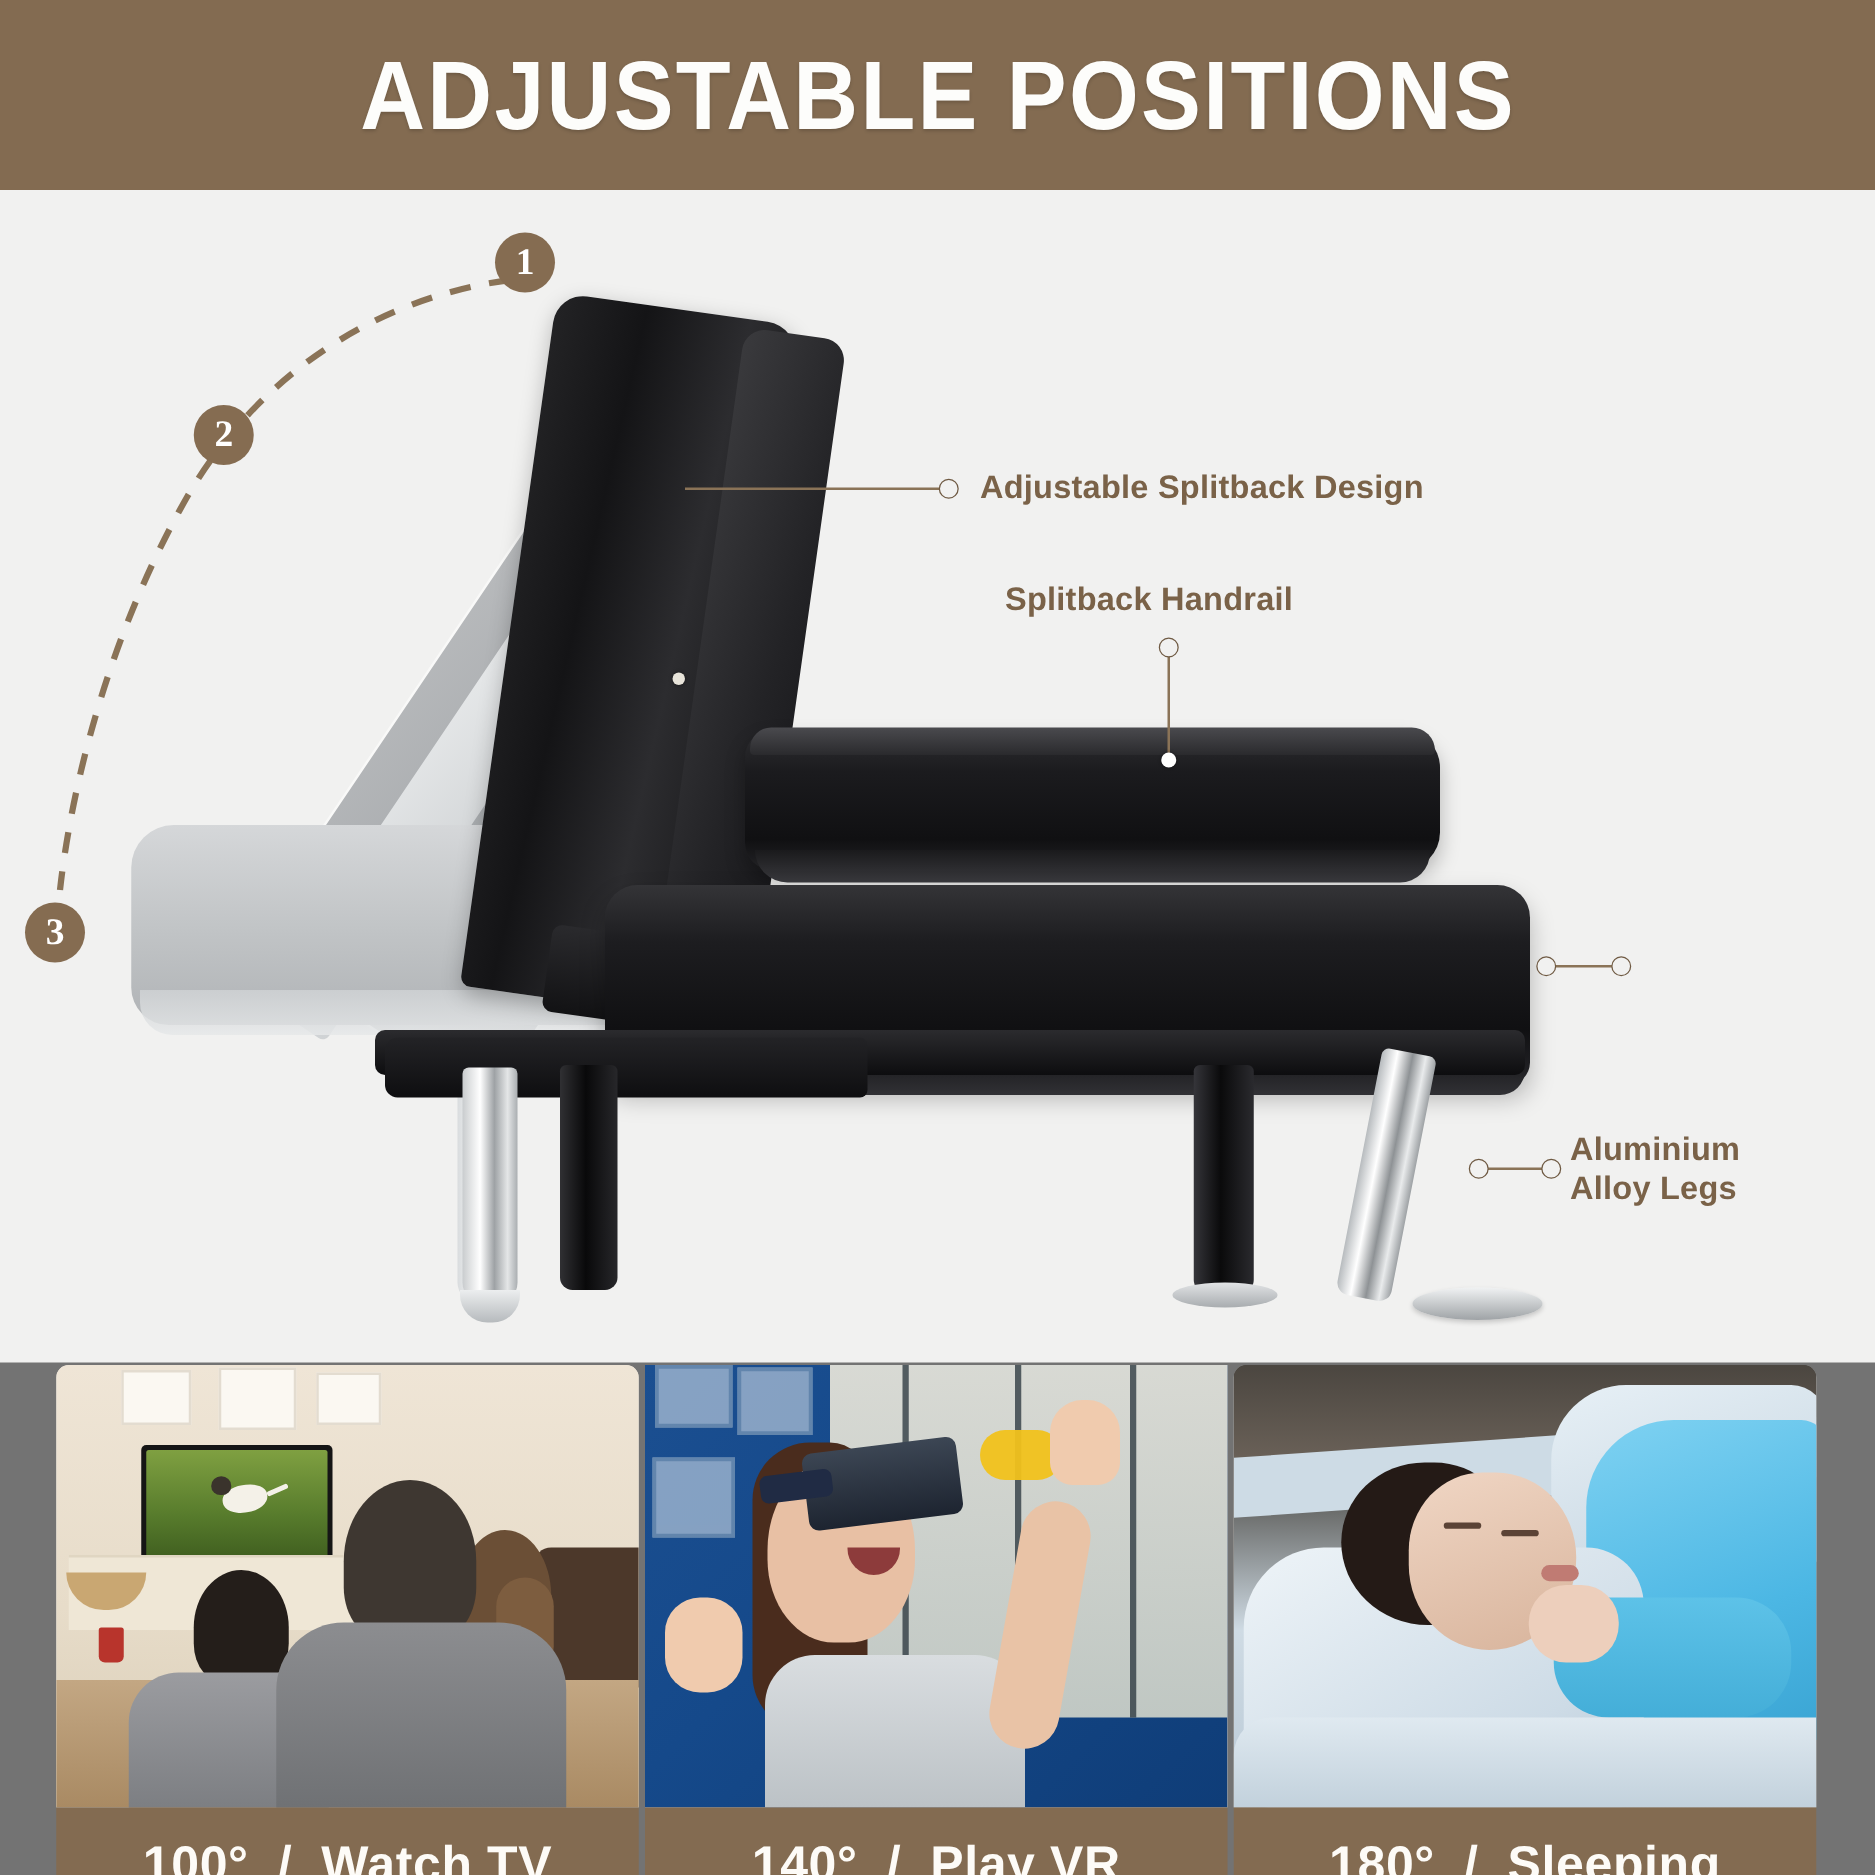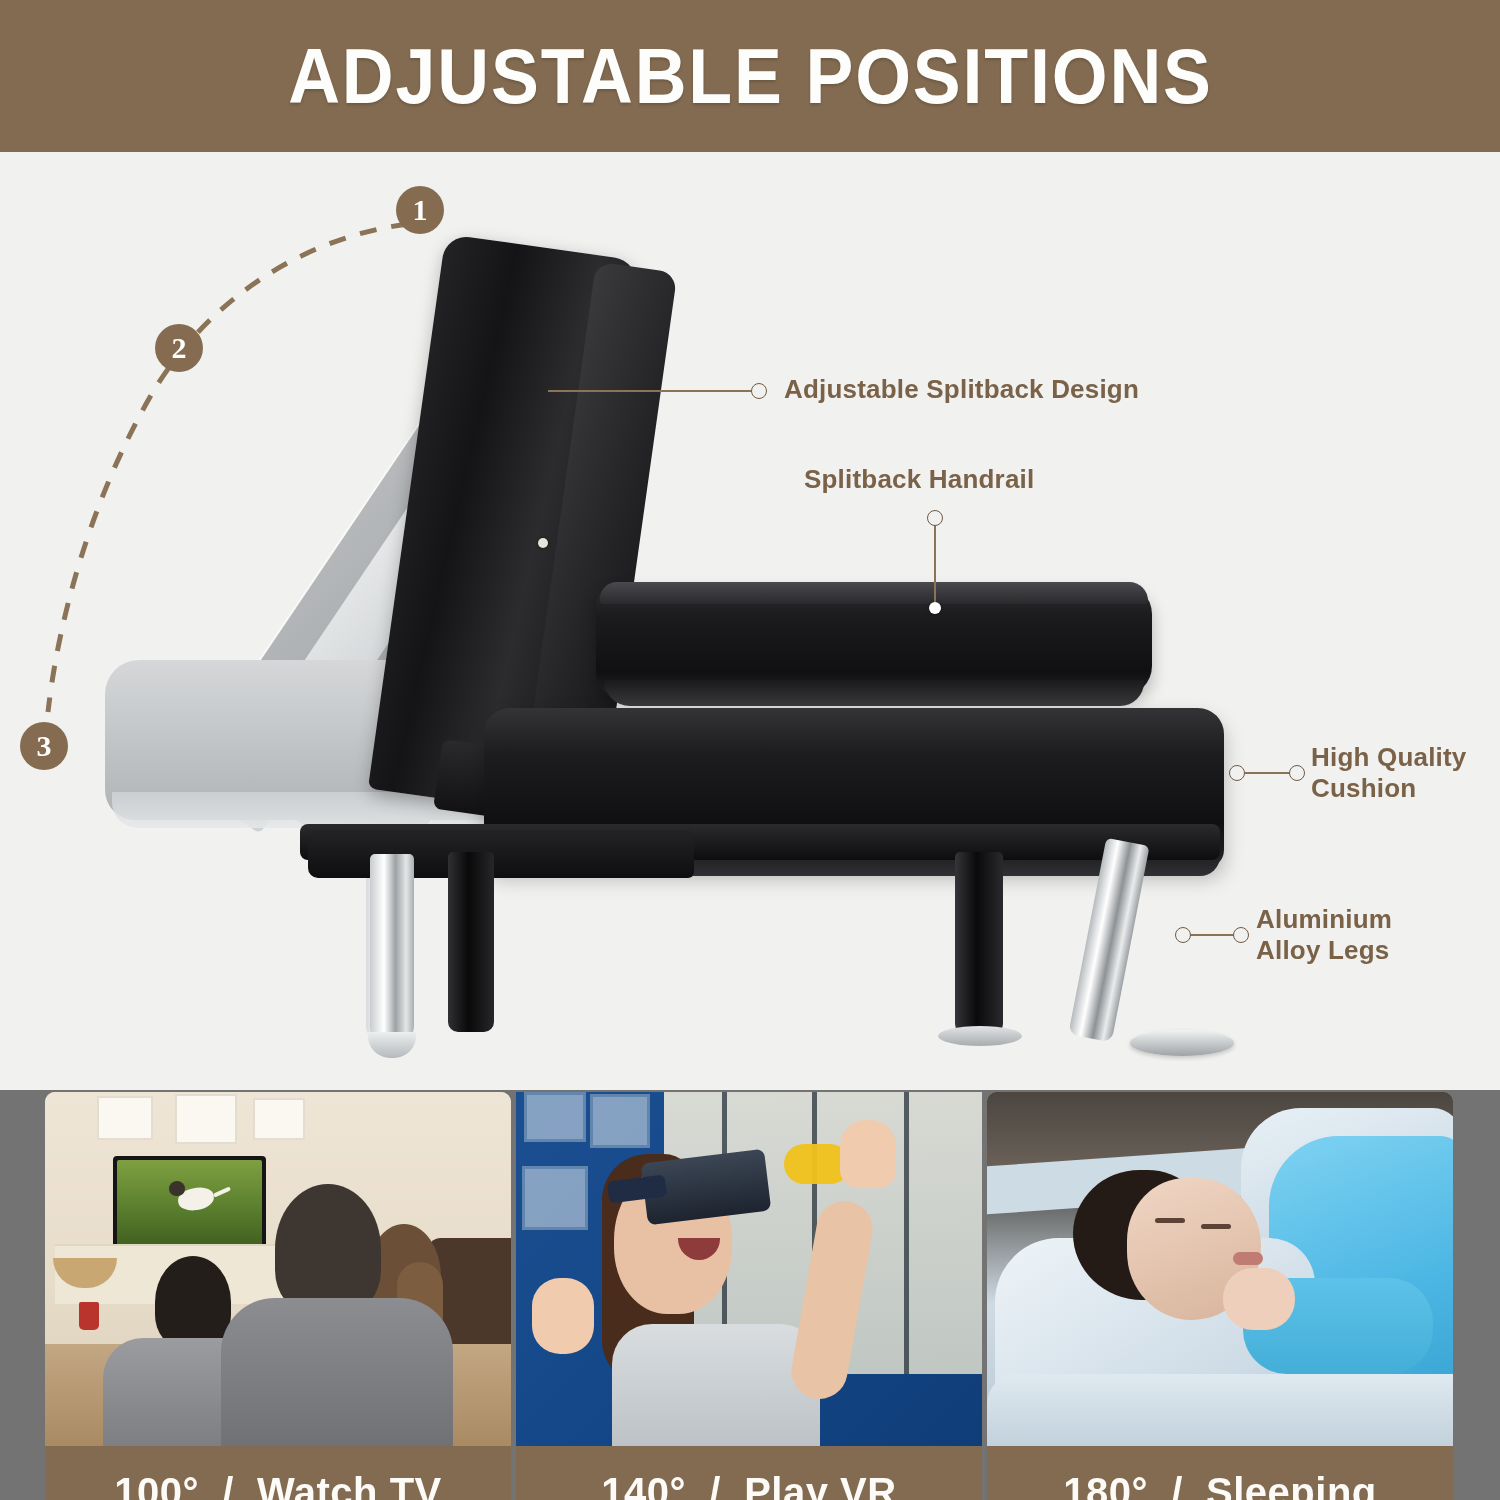--- a/index.html
+++ b/index.html
@@ -332,22 +332,20 @@
     <div class="callout-label lbl-splitback">Adjustable Splitback Design</div>
 
     <div class="lead-line-v" style="left:934px;top:365px;height:90px;"></div>
     <div class="dot-ring" style="left:927px;top:358px;"></div>
     <div class="dot-solid" style="left:929px;top:450px;"></div>
     <div class="callout-label lbl-handrail">Splitback Handrail</div>
 
     <div class="lead-line" style="left:1236px;top:620px;width:60px;"></div>
     <div class="dot-ring" style="left:1229px;top:613px;"></div>
     <div class="dot-ring" style="left:1289px;top:613px;"></div>
-    <div class="callout-label lbl-cushion">High Quality
-Cushion</div>
 
     <div class="lead-line" style="left:1182px;top:782px;width:58px;"></div>
     <div class="dot-ring" style="left:1175px;top:775px;"></div>
     <div class="dot-ring" style="left:1233px;top:775px;"></div>
     <div class="callout-label lbl-legs">Aluminium
 Alloy Legs</div>
   </div>
 
   <div class="panels">
 

